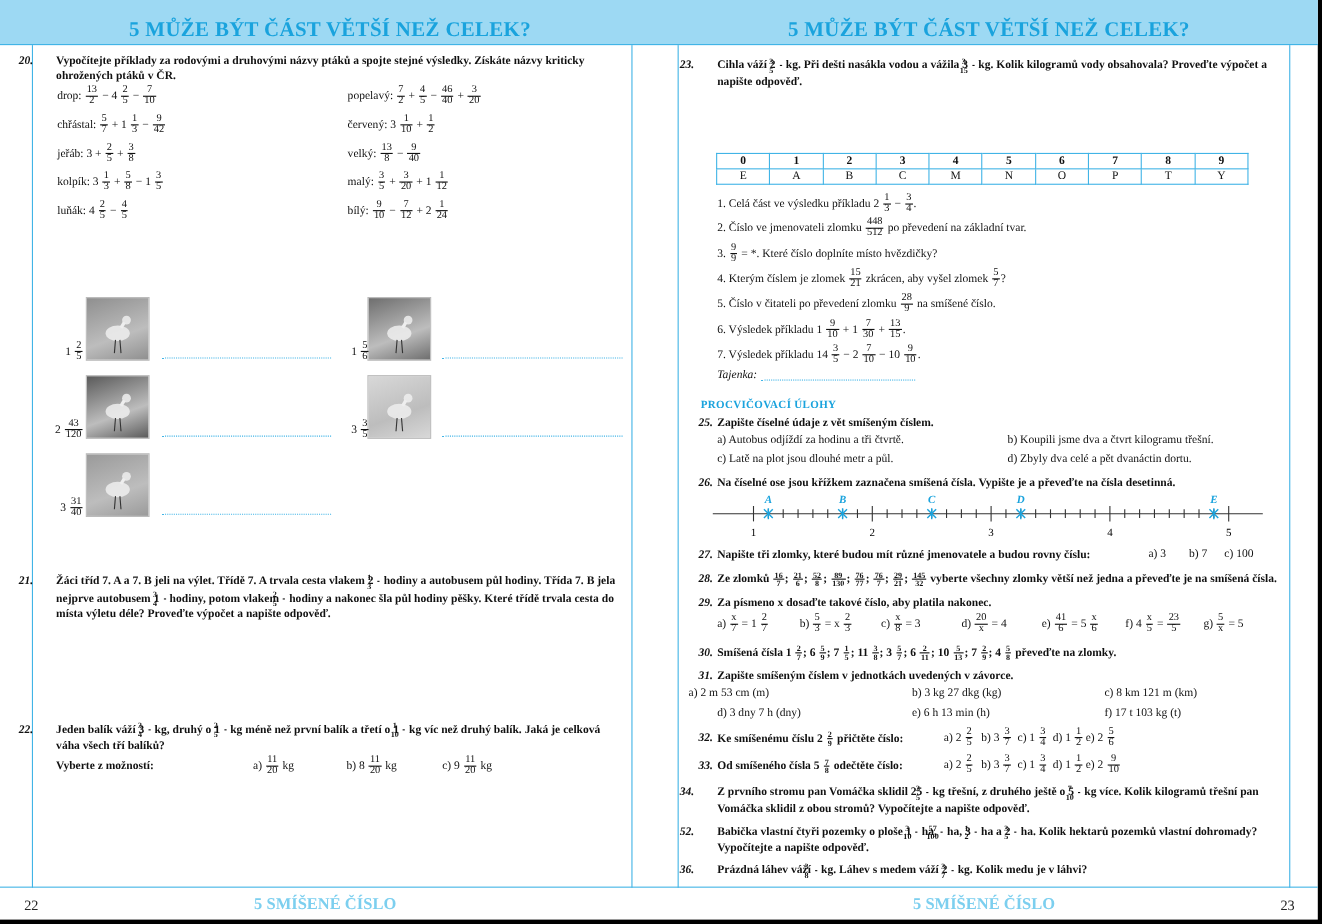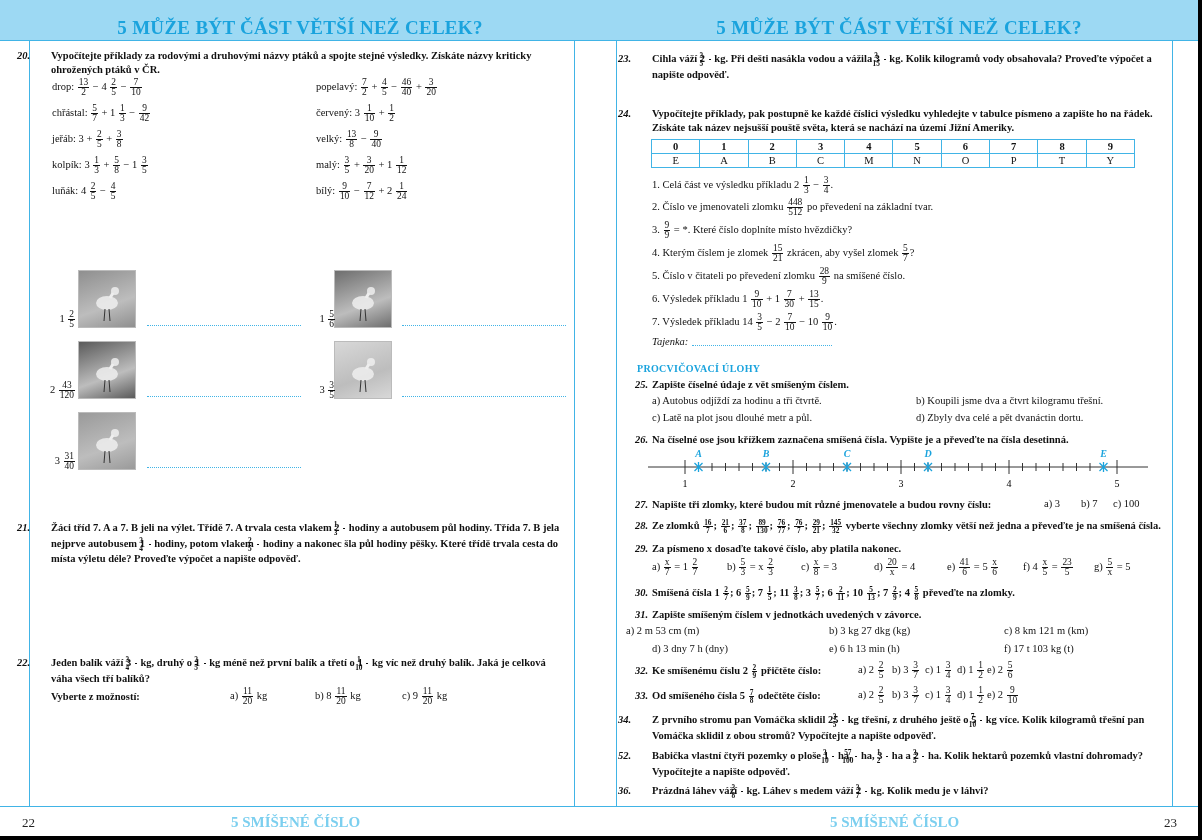--- a/index.html
+++ b/index.html
@@ -94,23 +94,20 @@
   <div class="task" style="position:absolute;top:52px;left:635px;width:535px">
     <span class="body"><span class="num">23.</span><span>Cihla váží 2 <span class="frac sm">
             <span class="n">3</span>
             <span class="d">5</span>
           </span> kg. Při dešti nasákla vodou a vážila 3 <span class="frac sm">
             <span class="n">3</span>
             <span class="d">15</span>
           </span> kg. Kolik kilogramů vody obsahovala? Proveďte výpočet a napište odpověď.</span></span>
   </div>
 
-  <div class="task" style="position:absolute;top:107px;left:635px;width:535px">
-    <span class="body"><span class="num">24.</span><span>Vypočítejte příklady, pak postupně ke každé číslici výsledku vyhledejte v tabulce písmeno a zapište ho na řádek. Získáte tak název nejsušší pouště světa, která se nachází na území Jižní Ameriky.</span></span>
-  </div>
   <div style="position:absolute;top:139px;left:651px">
     <table class="letters">
       <tbody>
           <tr id="digits-row">
             <td>0</td>
             <td>1</td>
             <td>2</td>
             <td>3</td>
             <td>4</td>
             <td>5</td>
@@ -223,21 +220,21 @@
     <span class="num">27.</span><span>Napište tři zlomky, které budou mít různé jmenovatele a budou rovny číslu:</span>
   </div>
 
   <div class="task" style="position:absolute;top:519px;left:635px;white-space:nowrap" id="t28"><span class="num">28.</span><span>Ze zlomků <span class="frac sm">
           <span class="n">16</span>
           <span class="d">7</span>
         </span>; <span class="frac sm">
           <span class="n">21</span>
           <span class="d">6</span>
         </span>; <span class="frac sm">
-          <span class="n">37</span>
+          <span class="n">52</span>
           <span class="d">8</span>
         </span>; <span class="frac sm">
           <span class="n">89</span>
           <span class="d">130</span>
         </span>; <span class="frac sm">
           <span class="n">76</span>
           <span class="d">77</span>
         </span>; <span class="frac sm">
           <span class="n">76</span>
           <span class="d">7</span>

